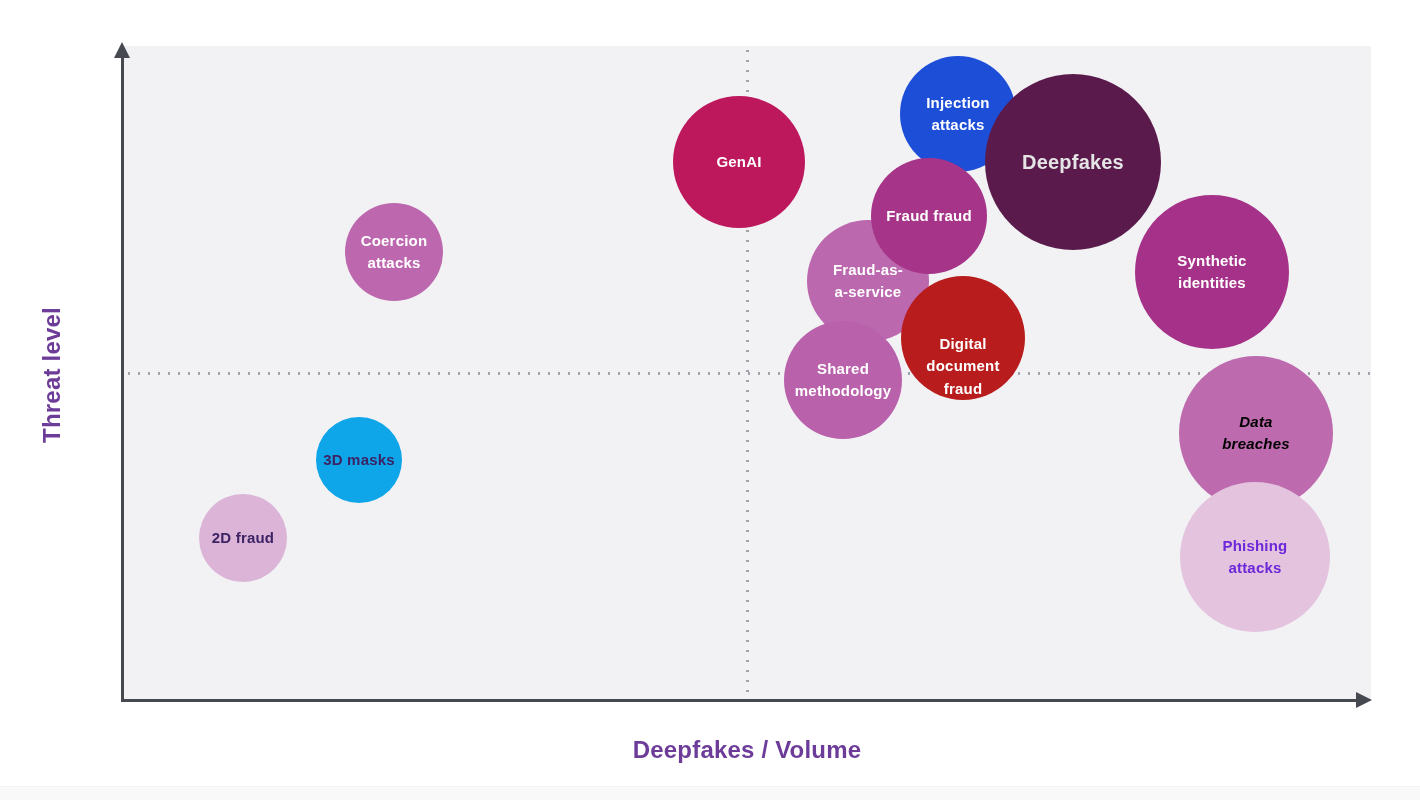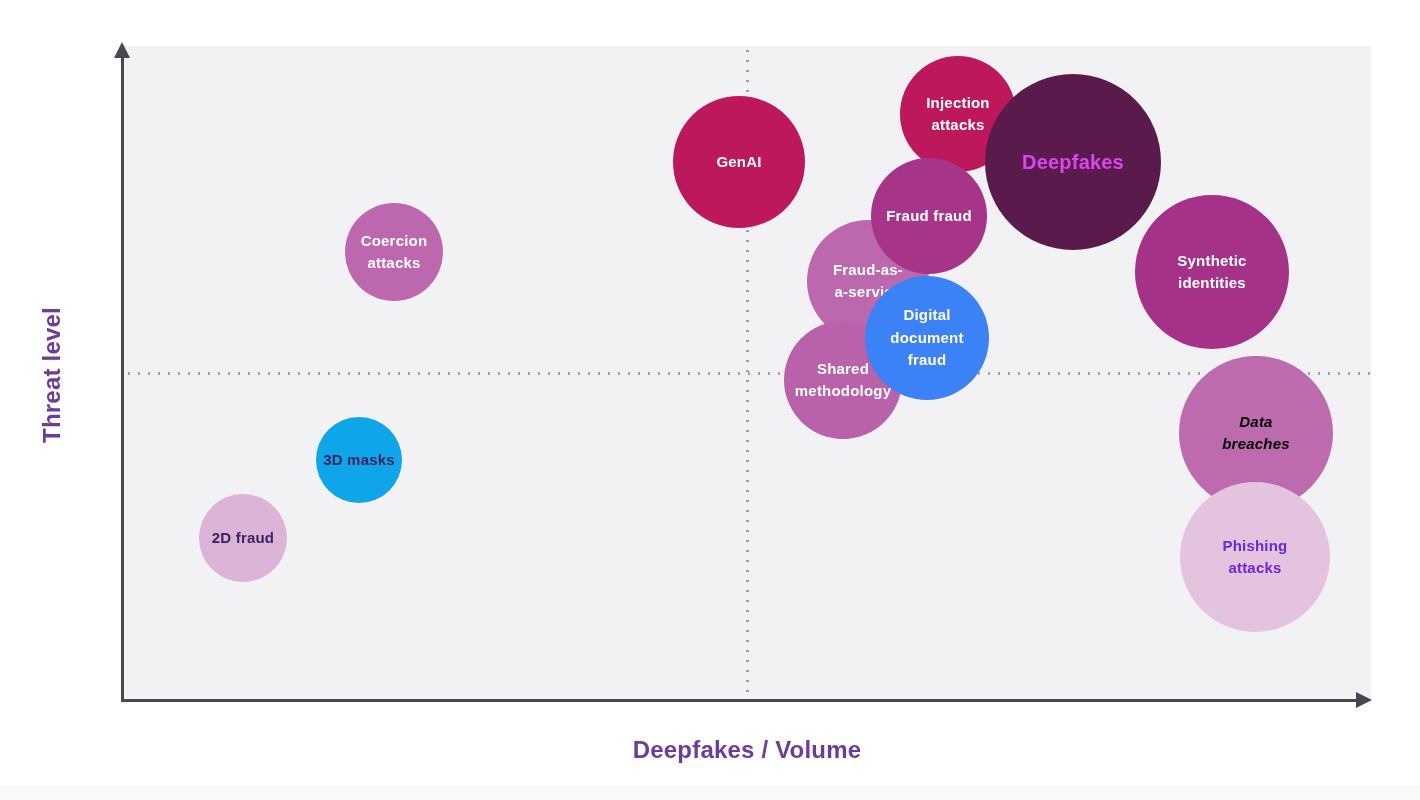--- a/index.html
+++ b/index.html
@@ -84,45 +84,45 @@
       </div>
       <div class="bubble" style="left: 199px; top: 494px; height: 88px; width: 88px; background: rgb(219, 180, 215); color: rgb(61, 35, 99);">
         <span>2D fraud</span>
       </div>
       <div class="bubble" style="left: 316px; top: 417px; height: 86px; width: 86px; background: #0ea5e9; color: rgb(61, 35, 99);">
         <span>3D masks</span>
       </div>
       <div class="bubble" style="left: 673px; top: 96px; height: 132px; width: 132px; background: #be185d; color: rgb(255, 255, 255);">
         <span>GenAI</span>
       </div>
-      <div class="bubble" style="left: 900px; top: 56px; height: 116px; width: 116px; background: #be185d; color: rgb(255, 255, 255);">
+      <div class="bubble" style="left: 900px; top: 56px; height: 116px; width: 116px; background: #1d4ed8; color: rgb(255, 255, 255);">
         <span>Injection
 attacks</span>
       </div>
       <div class="bubble" style="left: 807px; top: 220px; height: 122px; width: 122px; background: rgb(188, 104, 175); color: rgb(255, 255, 255);">
         <span>Fraud-as-
 a-service</span>
       </div>
       <div class="bubble" style="left: 784px; top: 321px; height: 118px; width: 118px; background: rgb(185, 97, 170); color: rgb(255, 255, 255);">
         <span>Shared
 methodology</span>
       </div>
       <div class="bubble" style="left: 871px; top: 158px; height: 116px; width: 116px; background: rgb(166, 52, 136); color: rgb(255, 255, 255);">
         <span>Fraud fraud</span>
       </div>
-      <div class="bubble" style="left: 865px; top: 276px; height: 124px; width: 124px; background: #3b82f6; color: rgb(255, 255, 255);">
+      <div class="bubble" style="left: 901px; top: 276px; height: 124px; width: 124px; background: #b91c1c; color: rgb(255, 255, 255); align-items: flex-end;">
         <span>Digital
 document
 fraud</span>
       </div>
       <div class="bubble" style="left: 1135px; top: 195px; height: 154px; width: 154px; background: rgb(165, 49, 137); color: rgb(255, 255, 255);">
         <span>Synthetic
 identities</span>
       </div>
-      <div class="bubble" style="left: 985px; top: 74px; height: 176px; width: 176px; background: rgb(90, 27, 76); color: #d946ef; font-size: 20px;">
+      <div class="bubble" style="left: 985px; top: 74px; height: 176px; width: 176px; background: rgb(90, 27, 76); color: #e5e5e5; font-size: 20px;">
         <span>Deepfakes</span>
       </div>
       <div class="bubble" style="left: 1179px; top: 356px; height: 154px; width: 154px; background: rgb(189, 107, 174); color: #000000; font-style: italic;">
         <span>Data
 breaches</span>
       </div>
       <div class="bubble" style="left: 1180px; top: 482px; height: 150px; width: 150px; background: rgb(228, 195, 223); color: #6d28d9;">
         <span>Phishing
 attacks</span>
       </div>

